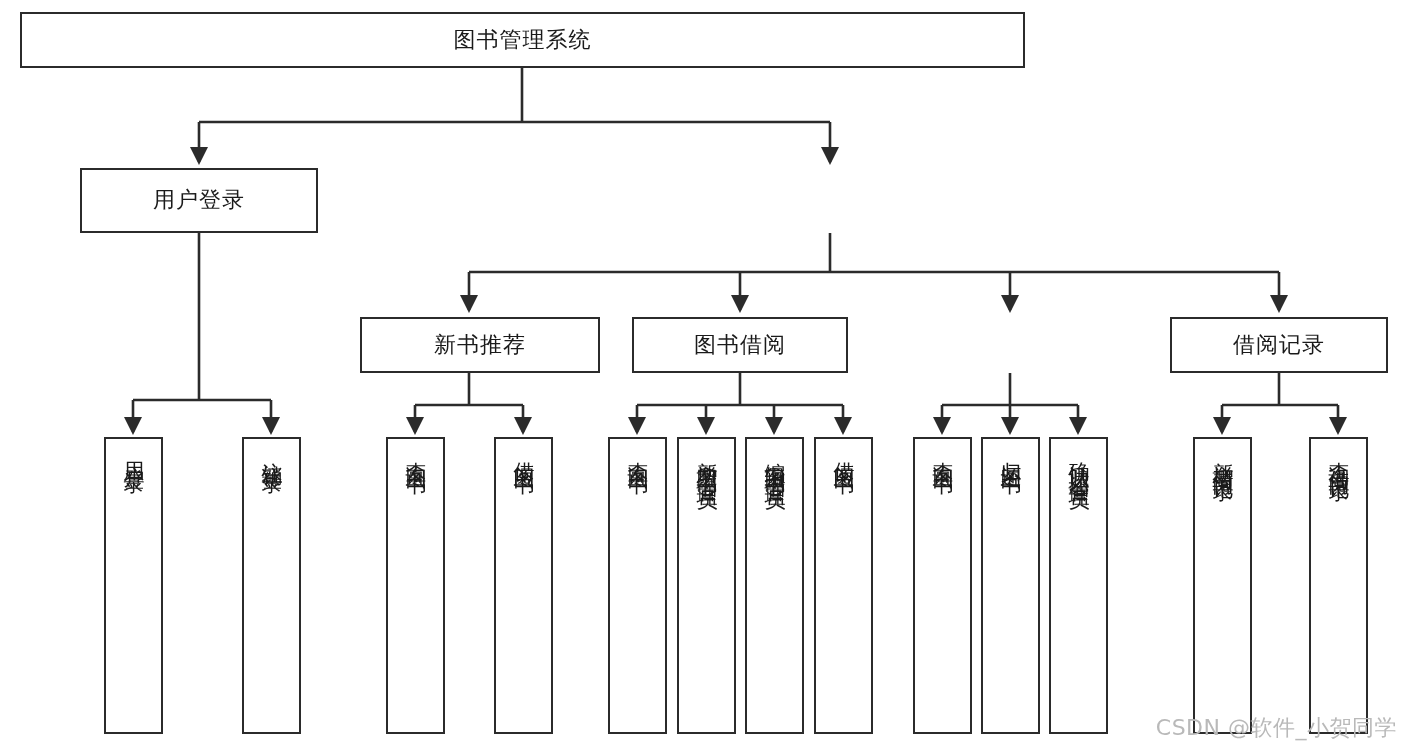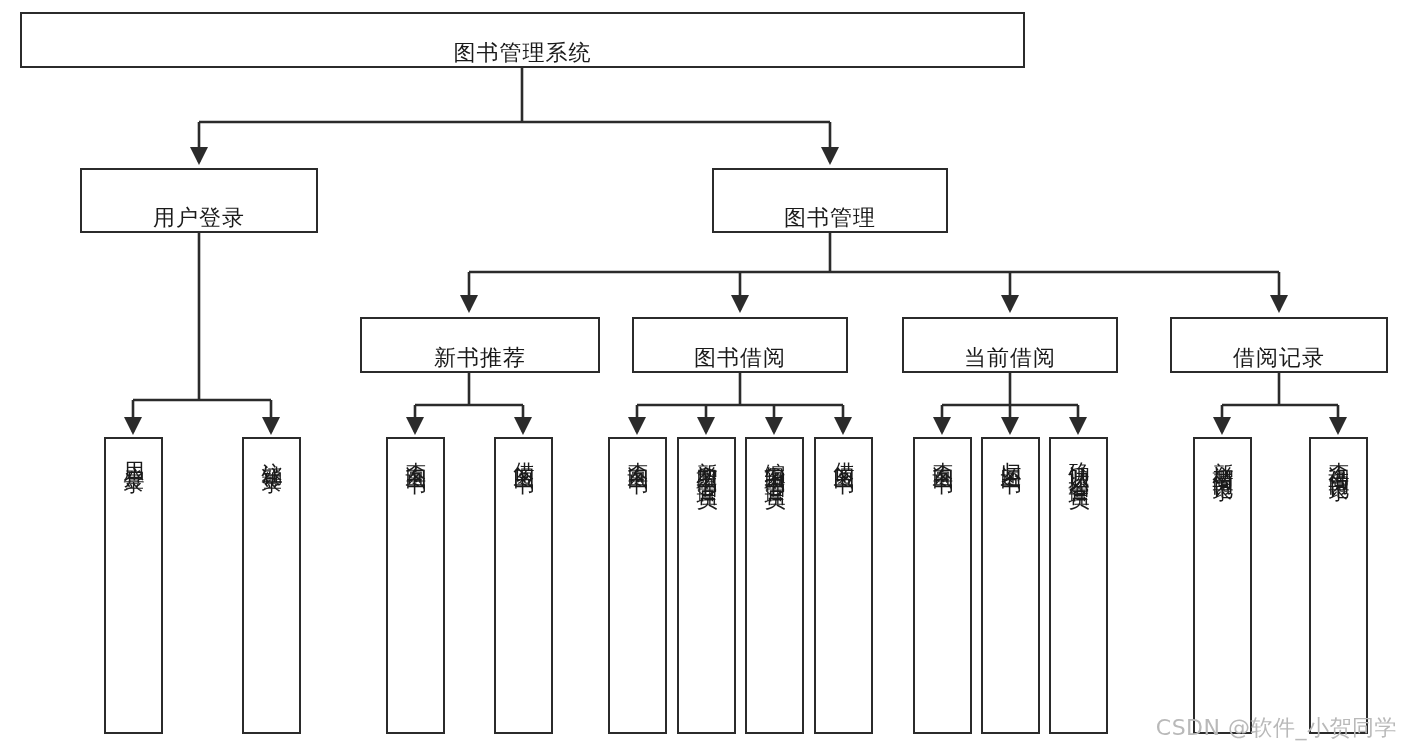--- a/index.html
+++ b/index.html
@@ -18,21 +18,21 @@
     background: #ffffff;
     overflow: hidden;
   }
   
   .node {
     position: absolute;
     box-sizing: border-box;
     background: #ffffff;
     border: 2px solid #2b2b2b;
     display: flex;
-    align-items: flex-end;
+    align-items: center;
     justify-content: center;
     color: #1a1a1a;
     line-height: 1.12;
     text-align: center;
   }
   .node.h {
     font-size: 22px;
     letter-spacing: 1px;
   }
   .node.root {
@@ -133,33 +133,27 @@
     </g>
   </svg>
 
   <div class="node root" style="left:20px; top:12px; width:1005px; height:56px;">
     <span>图书管理系统</span>
   </div>
 
   <div class="node h" style="left:80px; top:168px; width:238px; height:65px;">
     <span>用户登录</span>
   </div>
-  <div class="node h" style="left:712px; top:168px; width:236px; height:65px;">
-    <span>图书管理</span>
-  </div>
 
   <div class="node h" style="left:360px; top:317px; width:240px; height:56px;">
     <span>新书推荐</span>
   </div>
   <div class="node h" style="left:632px; top:317px; width:216px; height:56px;">
     <span>图书借阅</span>
   </div>
-  <div class="node h" style="left:902px; top:317px; width:216px; height:56px;">
-    <span>当前借阅</span>
-  </div>
   <div class="node h" style="left:1170px; top:317px; width:218px; height:56px;">
     <span>借阅记录</span>
   </div>
 
   <div class="node v" style="left:104px; top:437px; width:59px; height:297px;">
     <span class="vtext">用户登录</span>
   </div>
   <div class="node v" style="left:242px; top:437px; width:59px; height:297px;">
     <span class="vtext">注销登录</span>
   </div>

